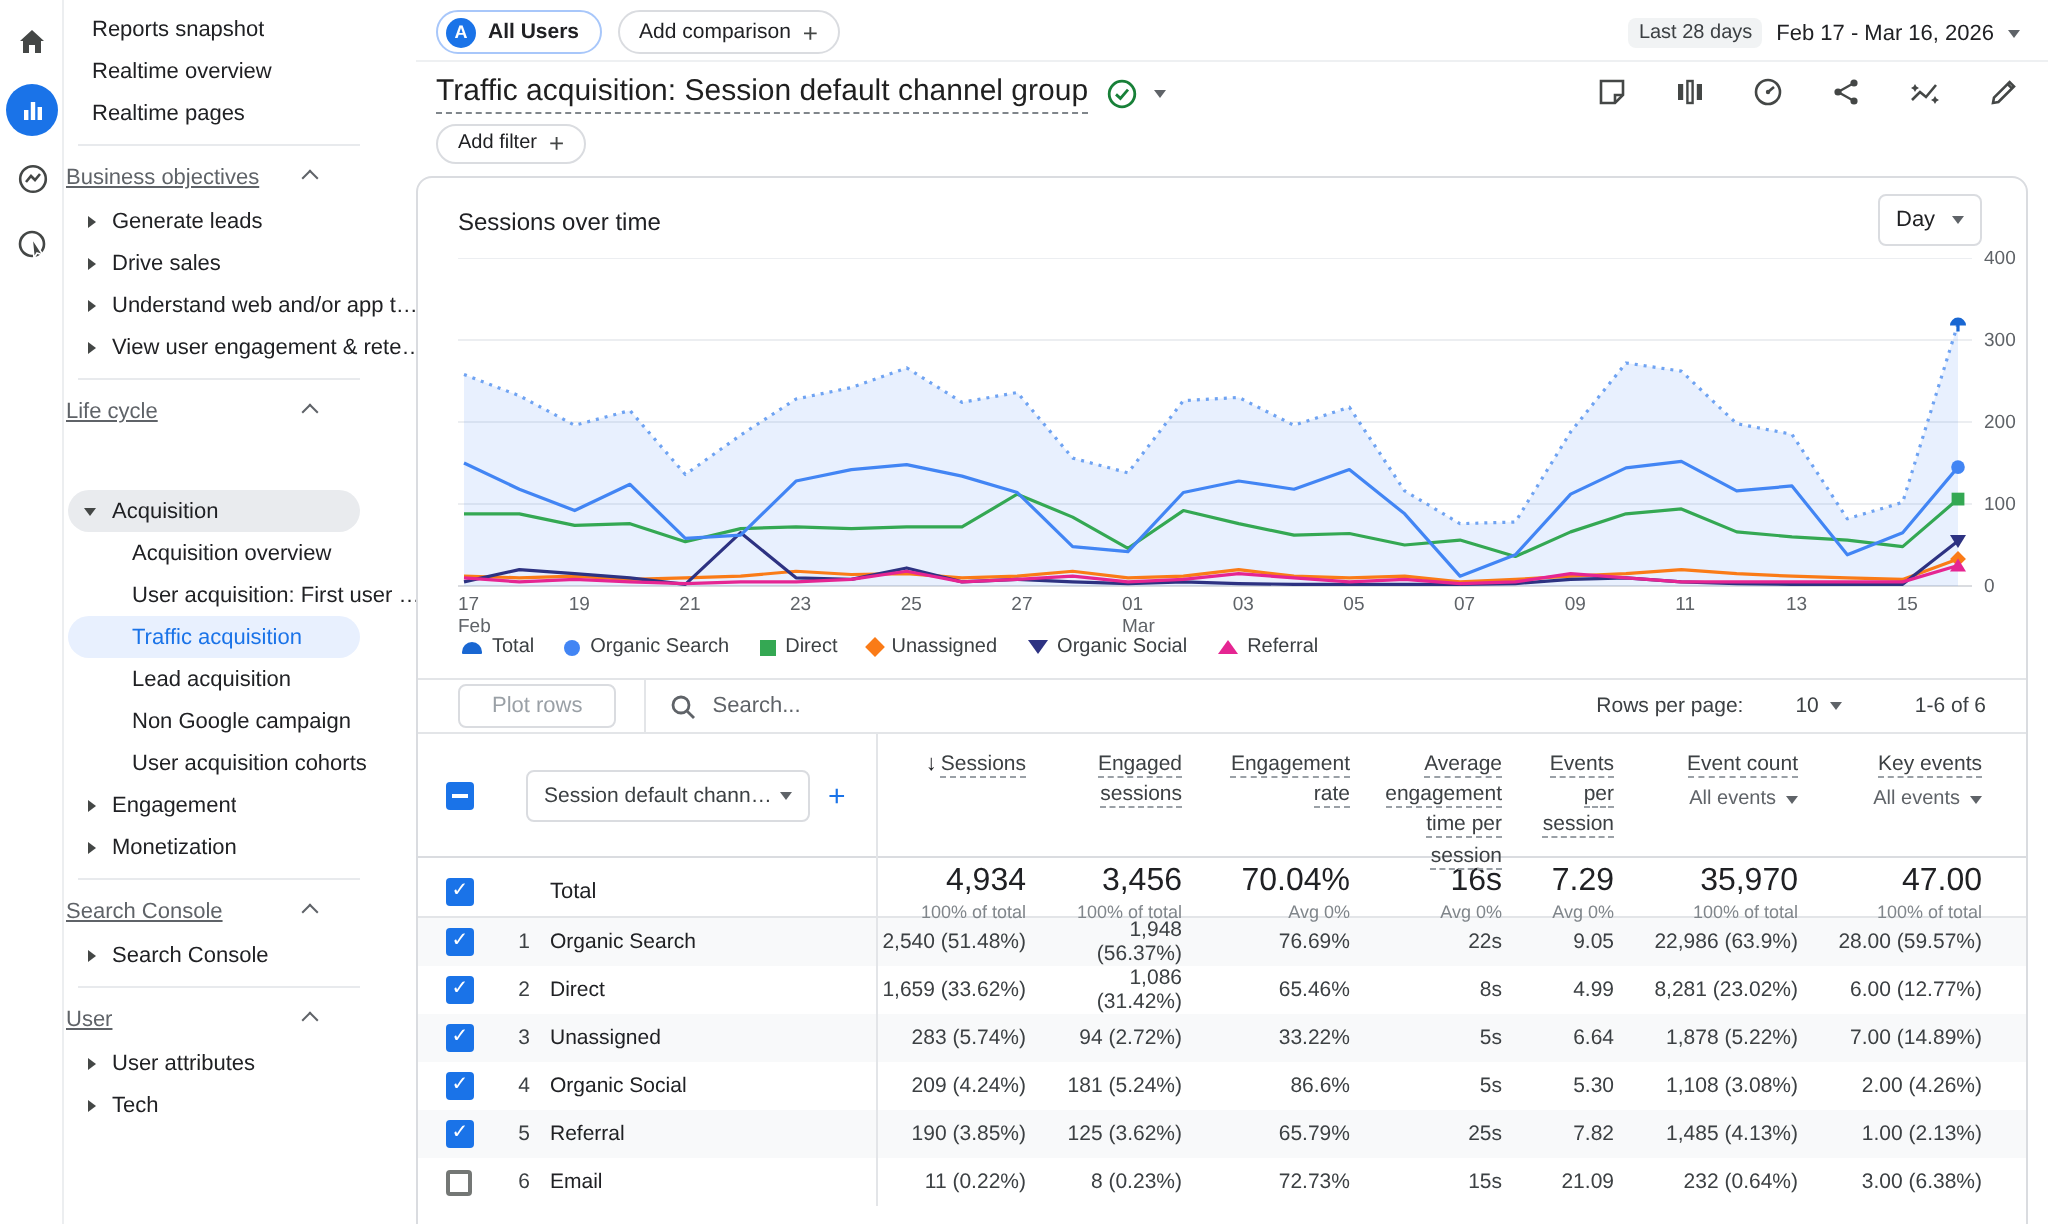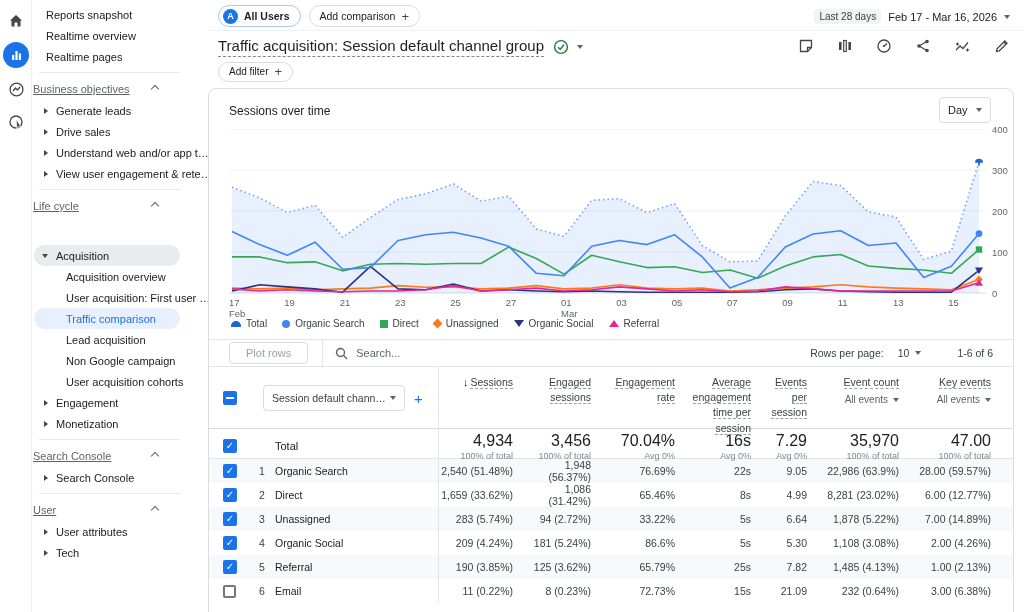--- a/index.html
+++ b/index.html
@@ -53,21 +53,21 @@
   .lg-item { display:flex; align-items:center; gap:5px; font-size:10px; color:#3c4043; cursor:pointer; }
 
   
   .toolbar { position:absolute; left:0; top:250px; width:804px; height:28px; border-top:1px solid #e3e5e8; border-bottom:1px solid #e3e5e8; display:flex; align-items:center; }
   .plot-rows { margin-left:20px; border:1px solid #dadce0; border-radius:4px; padding:4px 16px; font-size:11px; color:#9aa0a6; background:#fff; cursor:default; }
   .tb-div { width:1px; height:28px; background:#e3e5e8; margin-left:14px; }
   .search-box { display:flex; align-items:center; gap:8px; margin-left:12px; flex:1; }
   .search-box input { border:none; outline:none; font-size:11px; color:#202124; width:240px; font-family:inherit; }
   .search-box input::placeholder { color:#5f6368; }
   .pager { display:flex; align-items:center; font-size:10.5px; color:#3c4043; margin-right:20px; gap:6px; }
-  .pager .rpp-val { margin-left:8px; }
+  .pager .rpp-val { margin-left:20px; }
   .pager .range { margin-left:30px; }
 
   
   .tbl { position:absolute; left:0; top:278px; width:804px; }
   .trow { display:grid; grid-template-columns:40px 26px 163px 85px 78px 84px 76px 56px 92px 92px; padding-right:12px; align-items:center; }
   .thead { height:62px; border-bottom:1px solid #dadce0; align-items:start; position:relative; }
   .th { font-size:10.5px; color:#3c4043; text-align:right; padding:8px 10px 0 0; line-height:1.45; }
   .th .u { border-bottom:1px dashed #9aa0a6; }
   .th-sub { font-size:10px; color:#5f6368; margin-top:3px; display:flex; justify-content:flex-end; align-items:center; gap:5px; cursor:pointer; }
   .dim-head { grid-column:1/4; display:flex; align-items:center; height:62px; }
@@ -161,21 +161,21 @@
       <span class="car-d"></span>
       <span class="lbl">Acquisition</span>
     </div>
     <div class="sb-item sb-ind2">
       <span class="lbl">Acquisition overview</span>
     </div>
     <div class="sb-item sb-ind2">
       <span class="lbl">User acquisition: First user …</span>
     </div>
     <div class="sb-item sb-ind2 sel">
-      <span class="lbl">Traffic comparison</span>
+      <span class="lbl">Traffic acquisition</span>
     </div>
     <div class="sb-item sb-ind2">
       <span class="lbl">Lead acquisition</span>
     </div>
     <div class="sb-item sb-ind2">
       <span class="lbl">Non Google campaign</span>
     </div>
     <div class="sb-item sb-ind2">
       <span class="lbl">User acquisition cohorts</span>
     </div>

